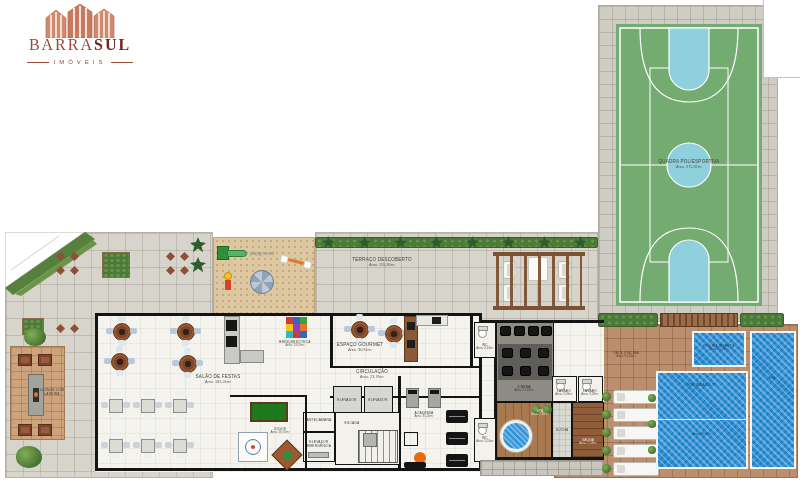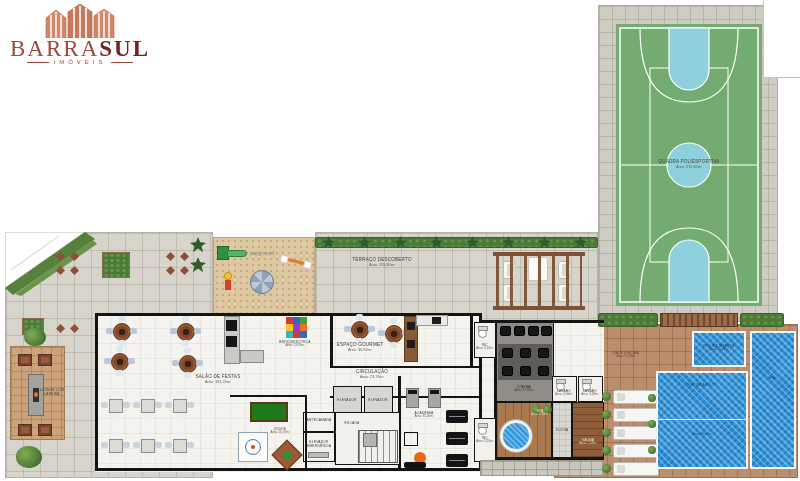--- a/index.html
+++ b/index.html
@@ -92,21 +92,21 @@
   .seesaw{background:#e07b2a;transform:rotate(14deg);border-radius:2px;}
   .seesaw::before,.seesaw::after{content:"";position:absolute;top:-2px;width:6px;height:6px;background:#fdfdfb;border:1px solid #c9c9c2;border-radius:1px;}
   .seesaw::before{left:-4px;}.seesaw::after{right:-4px;}
   .caro{border-radius:50%;border:1px solid #64768a;background:
      conic-gradient(#8fa3b8 0 45deg,#bcc9d8 45deg 90deg,#8fa3b8 90deg 135deg,#bcc9d8 135deg 180deg,
                     #8fa3b8 180deg 225deg,#bcc9d8 225deg 270deg,#8fa3b8 270deg 315deg,#bcc9d8 315deg 360deg);}
   .benchrow{background:repeating-linear-gradient(90deg,#6e4a2e 0 2px,#9c6b47 2px 6px);border:1px solid #5a3a22;}
   .chair{background:#7a4631;border:1px solid #55301f;}
   .chair::before{content:"";position:absolute;left:2px;top:2px;right:2px;bottom:2px;background:#9b5a3d;}
   
-  .logo-word{font-family:"Liberation Serif",serif;font-size:23px;letter-spacing:2px;color:#9c4a3c;}
+  .logo-word{font-family:"Liberation Serif",serif;font-size:16px;letter-spacing:2px;color:#9c4a3c;}
   .logo-word b{color:#6f2620;font-weight:700;}
   .logo-sub{display:flex;align-items:center;gap:4px;justify-content:center;color:#9c4a3c;
             font-size:6px;letter-spacing:4px;}
   .rule{display:inline-block;width:22px;height:1px;background:#9c4a3c;}
 </style>
 </head>
 <body>
 
 <div class="canvas">
 

